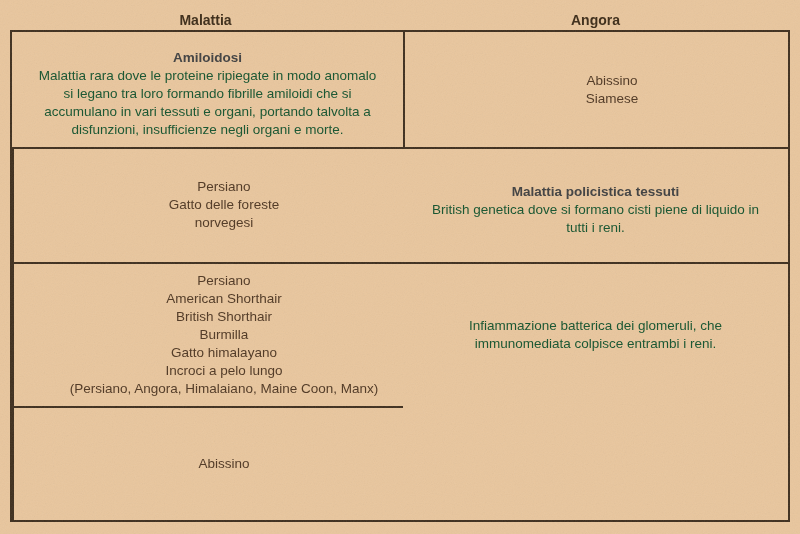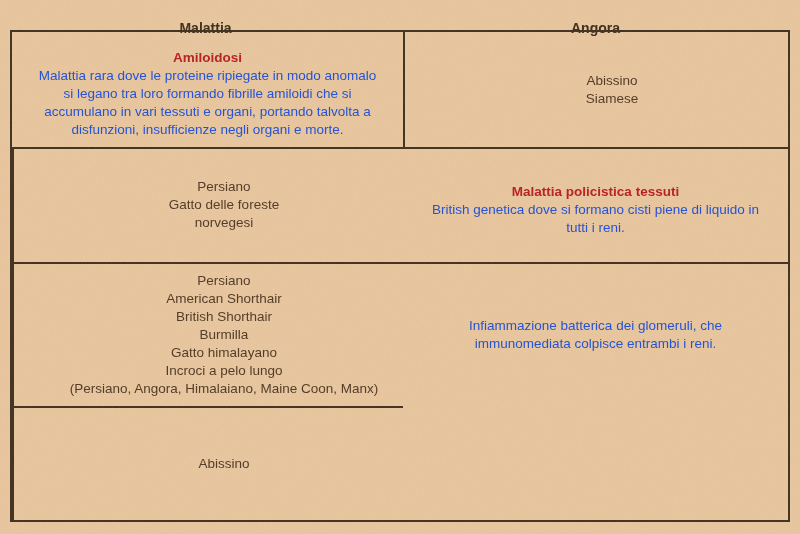--- a/index.html
+++ b/index.html
@@ -20,21 +20,21 @@
     position: absolute;
     inset: 0;
     width: 100%;
     height: 100%;
     opacity: 0.10;
     pointer-events: none;
     z-index: 5;
   }
   #header-row {
     position: absolute;
-    top: 16px;
+    top: 8px;
     left: 10px;
     width: 780px;
     height: 16px;
     display: grid;
     grid-template-columns: 391px 1fr;
     align-items: center;
     z-index: 2;
   }
   .header-cell {
     text-align: center;
@@ -72,25 +72,25 @@
   .cell.breed {
     border-left: 2px solid #3e2e1d;
     white-space: pre-line;
     padding-left: 45px;
   }
   .row-border {
     border-top: 2px solid #3e2e1d;
   }
   .disease-title {
     font-weight: bold;
-    color: #b91c1c;
+    color: #404040;
     margin-top: 9px;
   }
   .disease-desc {
-    color: #1d4ed8;
+    color: #14532d;
   }
 </style>
 </head>
 <body>
 
 <div id="page">
 
   <svg id="texture" xmlns="http://www.w3.org/2000/svg">
     <filter id="grain">
       <feTurbulence type="fractalNoise" baseFrequency="0.9" numOctaves="2" result="n"></feTurbulence>

